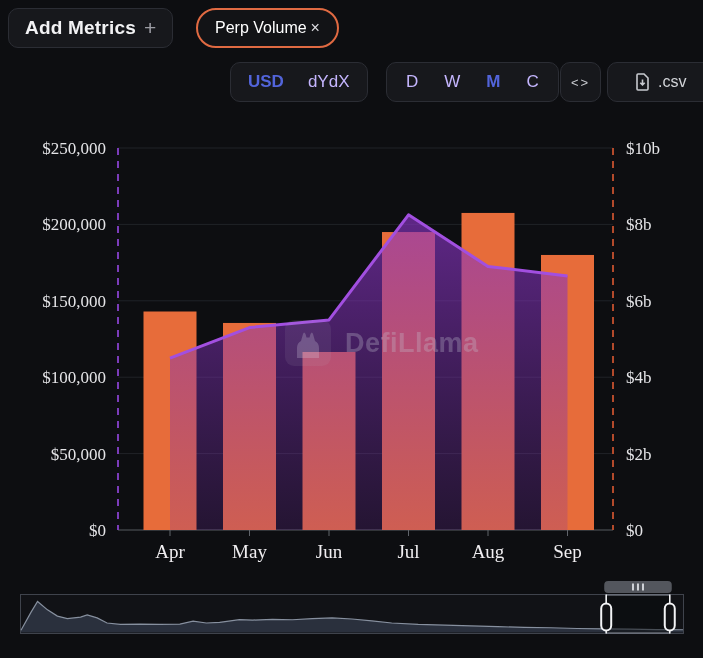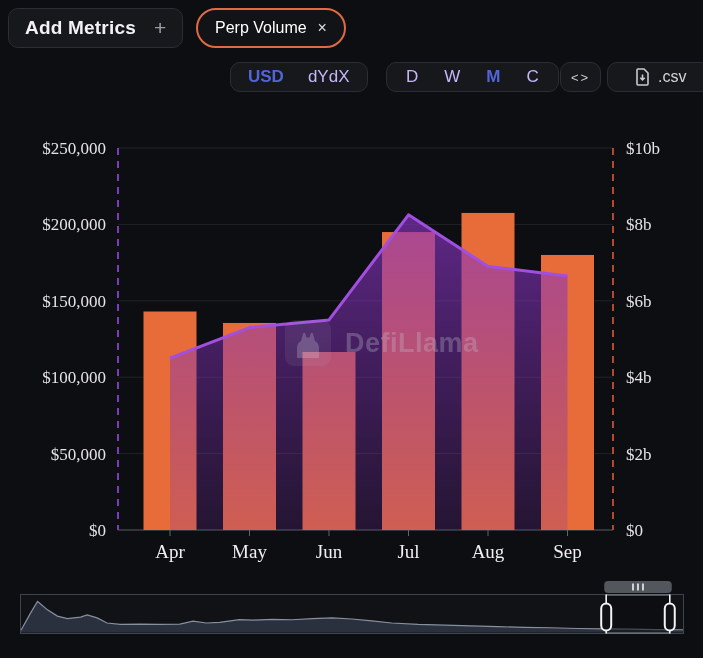--- a/index.html
+++ b/index.html
@@ -13,31 +13,31 @@
   }
   .surface {
     position:absolute;
     background:#17181c;
     border:1px solid #2b2d34;
     border-radius:10px;
     display:flex;
     align-items:center;
     cursor:pointer;
   }
-  #add-metrics { left:8px; top:8px; height:40px; padding:0 16px; gap:18px; }
+  #add-metrics { left:8px; top:8px; height:40px; padding:0 16px; gap:8px; }
   #add-metrics .lbl { font-size:19px; font-weight:600; color:#f2f2f4; letter-spacing:.2px; }
   #add-metrics .plus { font-size:21px; font-weight:400; color:#9b9ca3; }
   #metric-pill {
     position:absolute; left:196px; top:8px; height:40px; padding:16px 17px;
-    display:flex; align-items:center; gap:11px;
+    display:flex; align-items:center; gap:4px;
     background:#121316; border:2px solid #e06a42; border-radius:20px; cursor:pointer;
   }
   #metric-pill .lbl { font-size:16px; color:#ffffff; }
   #metric-pill .close { font-size:16px; color:#dcdce0; }
-  .toolbar-group { top:62px; height:30px; }
+  .toolbar-group { top:62px; height:40px; }
   #currency-group { left:230px; padding:0 17px; gap:24px; }
   #interval-group { left:386px; padding:0 19px; gap:26px; }
   .opt { font-size:17px; color:#c4b5fd; cursor:pointer; background:none; border:none;
          font-family:"Liberation Sans", sans-serif; }
   .opt.active { color:#5264da; font-weight:700; }
   #embed-btn { left:560px; width:41px; justify-content:center; }
   #embed-btn .glyph { font-size:13px; letter-spacing:2px; color:#c8cacf; }
   #csv-btn { left:607px; padding:0 27px; gap:8px; }
   #csv-btn .lbl { font-size:16px; color:#d2d4d8; }
   #chart-svg { position:absolute; left:0; top:130px; }

